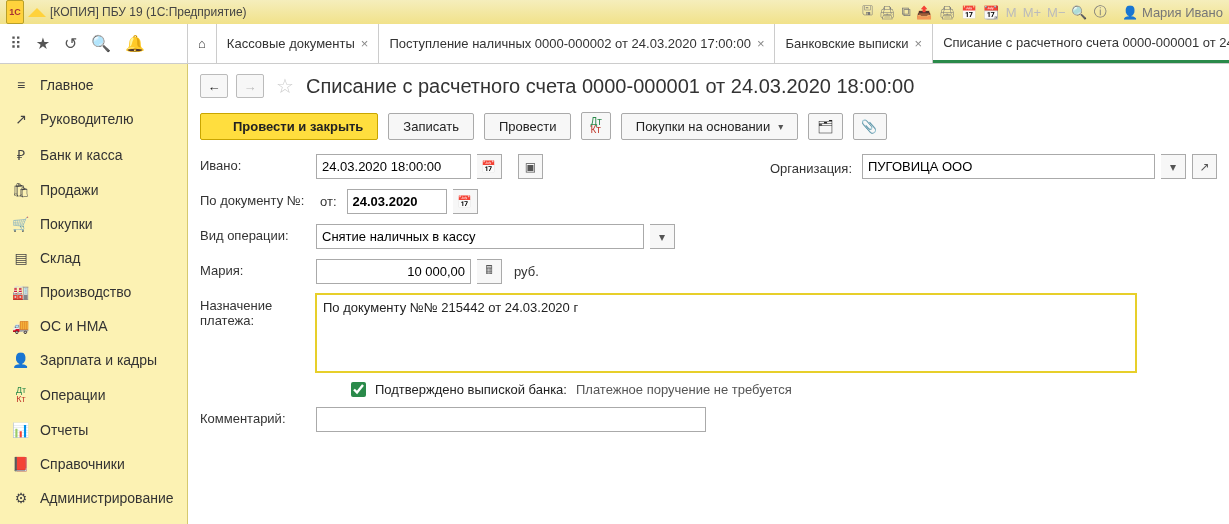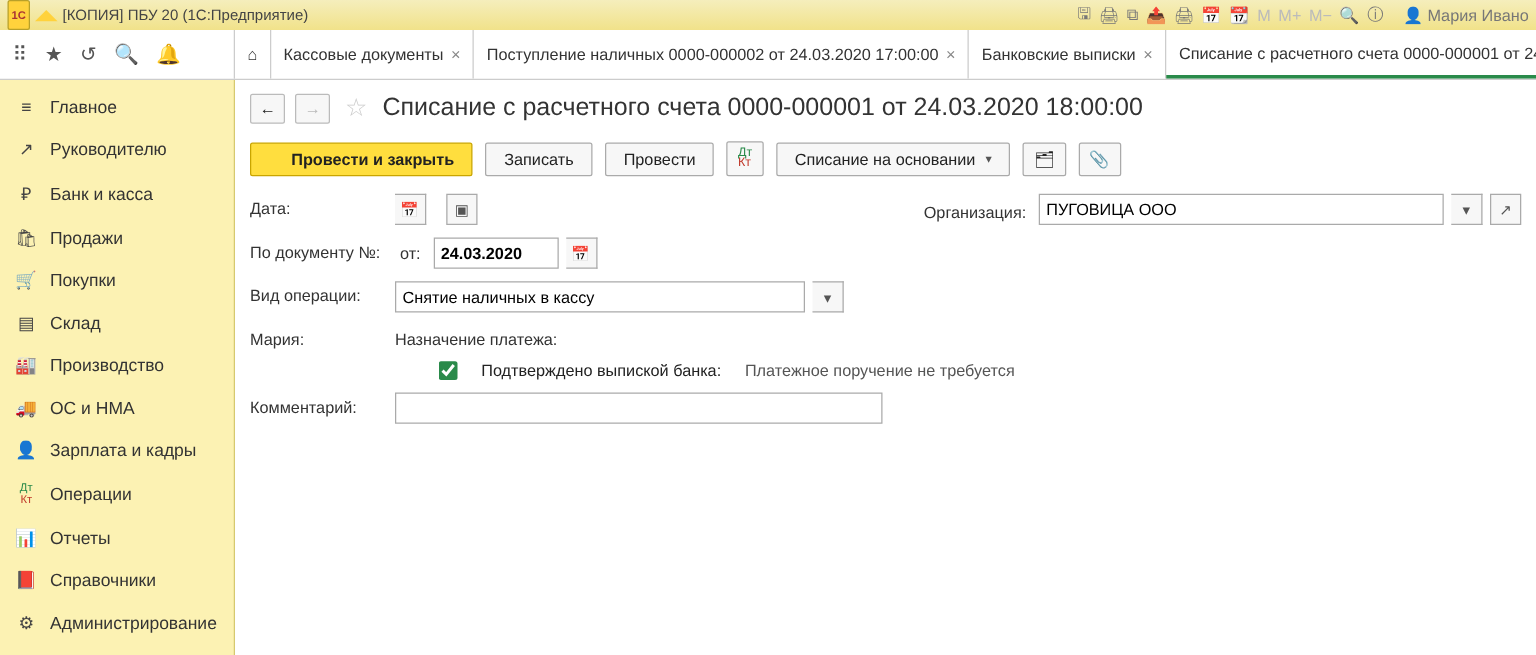--- a/index.html
+++ b/index.html
@@ -46,34 +46,34 @@
   .dtkt { font-size:10px; font-family:monospace; line-height:8px;}
   .dtkt .dt{color:#2a8a4a;} .dtkt .kt{color:#c0392b;}
 
   .form { display:grid; grid-template-columns: 110px 1fr; row-gap:10px; column-gap:6px; align-items:start;}
   .label { font-size:13px; color:#333; padding-top:4px;}
   .row { display:flex; align-items:center; gap:6px;}
   input[type=text], .textinput { border:1px solid #aaa; padding:3px 5px; font-size:13px; height:25px; background:#fff;}
   .iconbtn { width:25px; height:25px; border:1px solid #aaa; border-left:none; background:#f7f7f7; display:flex; align-items:center; justify-content:center; cursor:pointer; font-size:12px; color:#555;}
   .iconbtn.standalone{border-left:1px solid #aaa;}
   .textarea { border:1px solid #e7cf2a; background:#fff; padding:5px 6px; font-size:13px; min-height:78px; width:820px; outline: 1px solid #e7cf2a;}
-  .checkrow { display:flex; align-items:center; gap:19px;padding-left:35px;}
+  .checkrow { display:flex; align-items:center; gap:9px;padding-left:35px;}
   .checkrow input { width:15px; height:15px; accent-color:#2a8a4a;}
   .hint { color:#555; }
 
   .org-row { display:flex; align-items:center; gap:6px;}
   .org-label { margin-left: auto; padding-right:4px; }
 </style>
 </head>
 <body>
 
 <div class="titlebar">
   <div class="logo">1C</div>
   <div class="corner"></div>
-  <div class="title-text">[КОПИЯ] ПБУ 20  (1С:Предприятие)</div>
+  <div class="title-text">[КОПИЯ] ПБУ 19  (1С:Предприятие)</div>
   <div class="spacer"></div>
   <div class="tb-icons">
     <span>🖫</span>
     <span>🖨</span>
     <span>⧉</span>
     <span>📤</span>
     <span>🖨</span>
     <span>📅</span>
     <span>📆</span>
     <span style="color:#bbb">M</span>
@@ -183,52 +183,61 @@
       <div class="doc-title">Списание с расчетного счета 0000-000001 от 24.03.2020 18:00:00</div>
     </div>
 
     <div class="btnrow">
       <div class="btn primary">Провести и закрыть</div>
       <div class="btn">Записать</div>
       <div class="btn">Провести</div>
       <div class="btn small">
           <span class="dtkt"><span class="dt">Дт</span><br><span class="kt">Кт</span></span>
         </div>
-      <div class="btn dropdown">Списание на основании</div>
+      <div class="btn dropdown">Покупки на основании</div>
       <div class="btn small">🗂</div>
       <div class="btn small">📎</div>
     </div>
 
     <div class="form">
-      <div class="label">Дата:</div>
+      <div class="label">Ивано:</div>
       <div class="row org-row">
+        <input type="text" style="width: 155px;" value="24.03.2020 18:00:00">
         <div class="iconbtn">📅</div>
         <div class="iconbtn standalone" style="margin-left:10px;">▣</div>
         <div class="org-label label">Организация:</div>
-        <input type="text" style="width: 324px;" value="ПУГОВИЦА ООО">
+        <input type="text" style="width: 293px;" value="ПУГОВИЦА ООО">
         <div class="iconbtn">▾</div>
         <div class="iconbtn standalone">↗</div>
       </div>
 
       <div class="label">По документу №:</div>
       <div class="row">
         <span class="label" style="padding:0 4px">от:</span>
         <input type="text" style="width: 100px; font-weight: bold;" value="24.03.2020">
         <div class="iconbtn">📅</div>
       </div>
 
       <div class="label">Вид операции:</div>
       <div class="row">
         <input type="text" style="width: 328px;" value="Снятие наличных в кассу">
         <div class="iconbtn">▾</div>
       </div>
 
       <div class="label">Мария:</div>
+      <div class="row">
+        <input type="text" style="width: 155px; text-align: right;" value="10 000,00">
+        <div class="iconbtn">🖩</div>
+        <span class="label" style="padding:0 0 0 6px">руб.</span>
+      </div>
 
       <div class="label">Назначение платежа:</div>
+      <div>
+        <div class="textarea" contenteditable="true" style="">По документу №№ 215442 от 24.03.2020 г</div>
+      </div>
 
       <div></div>
       <div class="checkrow">
         <input type="checkbox" checked="" style="">
         <span>Подтверждено выпиской банка:</span>
         <span class="hint">Платежное поручение не требуется</span>
       </div>
 
       <div class="label">Комментарий:</div>
       <div class="row">

